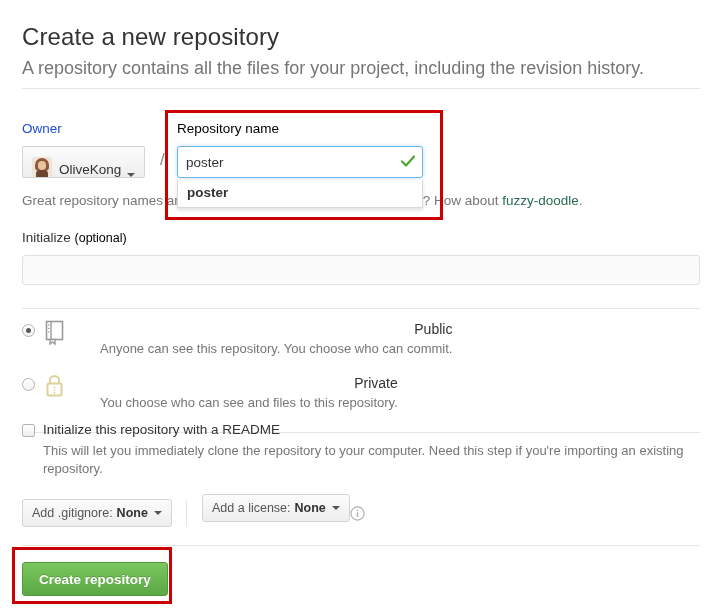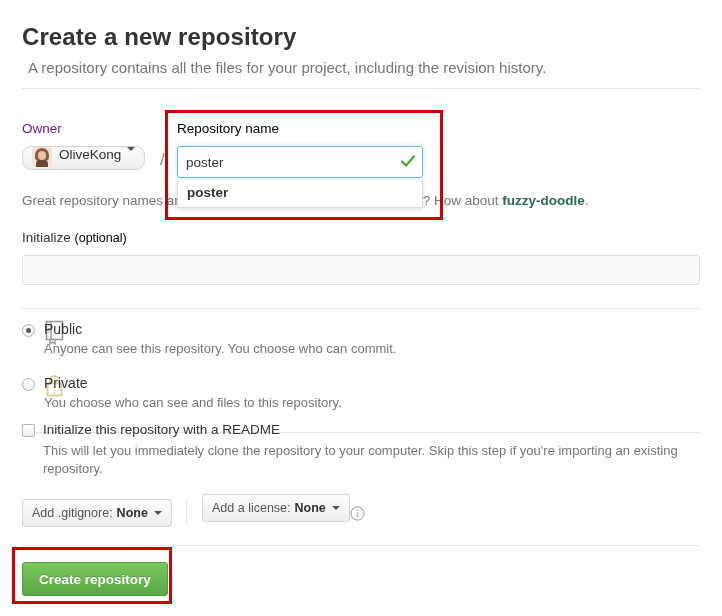--- a/index.html
+++ b/index.html
@@ -25,60 +25,60 @@
 
   
   .header {
     position: absolute;
     left: 22px;
     top: 22px;
     width: 678px;
   }
   .page-title {
     font-size: 24px;
-    font-weight: bold;
+    font-weight: normal;
     color: #333333;
     letter-spacing: 0.1px;
     margin: 0 0 7px 0;
     line-height: 30px;
   }
   .page-subtitle {
-    font-size: 15px;
+    font-size: 18px;
     color: #767676;
-    margin: 6px;
+    margin: 0;
     line-height: 18px;
   }
   .header-rule {
     position: absolute;
     left: 22px;
     top: 88px;
     width: 678px;
     height: 1px;
     background: #e5e5e5;
   }
 
   
   .owner-label {
     position: absolute;
     left: 22px;
     top: 121px;
     font-size: 13.5px;
-    color: #701a75;
+    color: #1d4ed8;
   }
   .owner-btn {
     position: absolute;
     left: 22px;
     top: 146px;
-    height: 24px;
+    height: 32px;
     box-sizing: border-box;
     display: flex;
-    align-items: flex-start;
+    align-items: flex-end;
     padding: 0 9px;
     border: 1px solid #d5d5d5;
-    border-radius: 9px;
+    border-radius: 2px;
     background: linear-gradient(#fcfcfc, #eeeeee);
     font-size: 13.5px;
     color: #333333;
     cursor: pointer;
   }
   .avatar {
     width: 20px;
     height: 20px;
     border-radius: 3px;
     margin-right: 7px;
@@ -184,21 +184,21 @@
   .name-hint {
     position: absolute;
     left: 22px;
     top: 193px;
     font-size: 13.5px;
     color: #767676;
     white-space: nowrap;
   }
   .name-hint .link {
     color: #2a6b4f;
-    font-weight: bold;
+    font-weight: normal;
     text-decoration: none;
     cursor: pointer;
   }
 
   
   .desc-label {
     position: absolute;
     left: 22px;
     top: 230px;
     font-size: 13.5px;
@@ -263,21 +263,21 @@
     background: #5a5a5a;
   }
 
   .vis-icon {
     position: absolute;
     left: 22px;
     top: 0px;
     width: 22px;
     height: 26px;
   }
-  .vis-body { position: relative; margin-left: 22px; }
+  .vis-body { position: relative; margin-left: 78px; text-align: right; }
   .vis-title {
     font-size: 14px;
     color: #333333;
     line-height: 18px;
     cursor: pointer;
   }
   .vis-desc {
     font-size: 13px;
     color: #767676;
     line-height: 18px;
@@ -482,21 +482,21 @@
       <div class="vis-desc">You choose who can see and files to this repository.</div>
     </div>
   </div>
 
   <div class="rule-3"></div>
 
   <div class="readme-row">
     <span class="checkbox"></span>
     <div class="readme-body">
       <div class="readme-title">Initialize this repository with a README</div>
-      <div class="readme-desc">This will let you immediately clone the repository to your computer. Skip this step if you're importing an existing repository.</div>
+      <div class="readme-desc">This will let you immediately clone the repository to your computer. Need this step if you're importing an existing repository.</div>
     </div>
   </div>
 
   <div class="select-btn gitignore-btn">
     <span>Add .gitignore:</span>
     <span class="val">None</span>
     <span class="caret"></span>
   </div>
   <div class="vert-sep"></div>
   <div class="select-btn license-btn">

